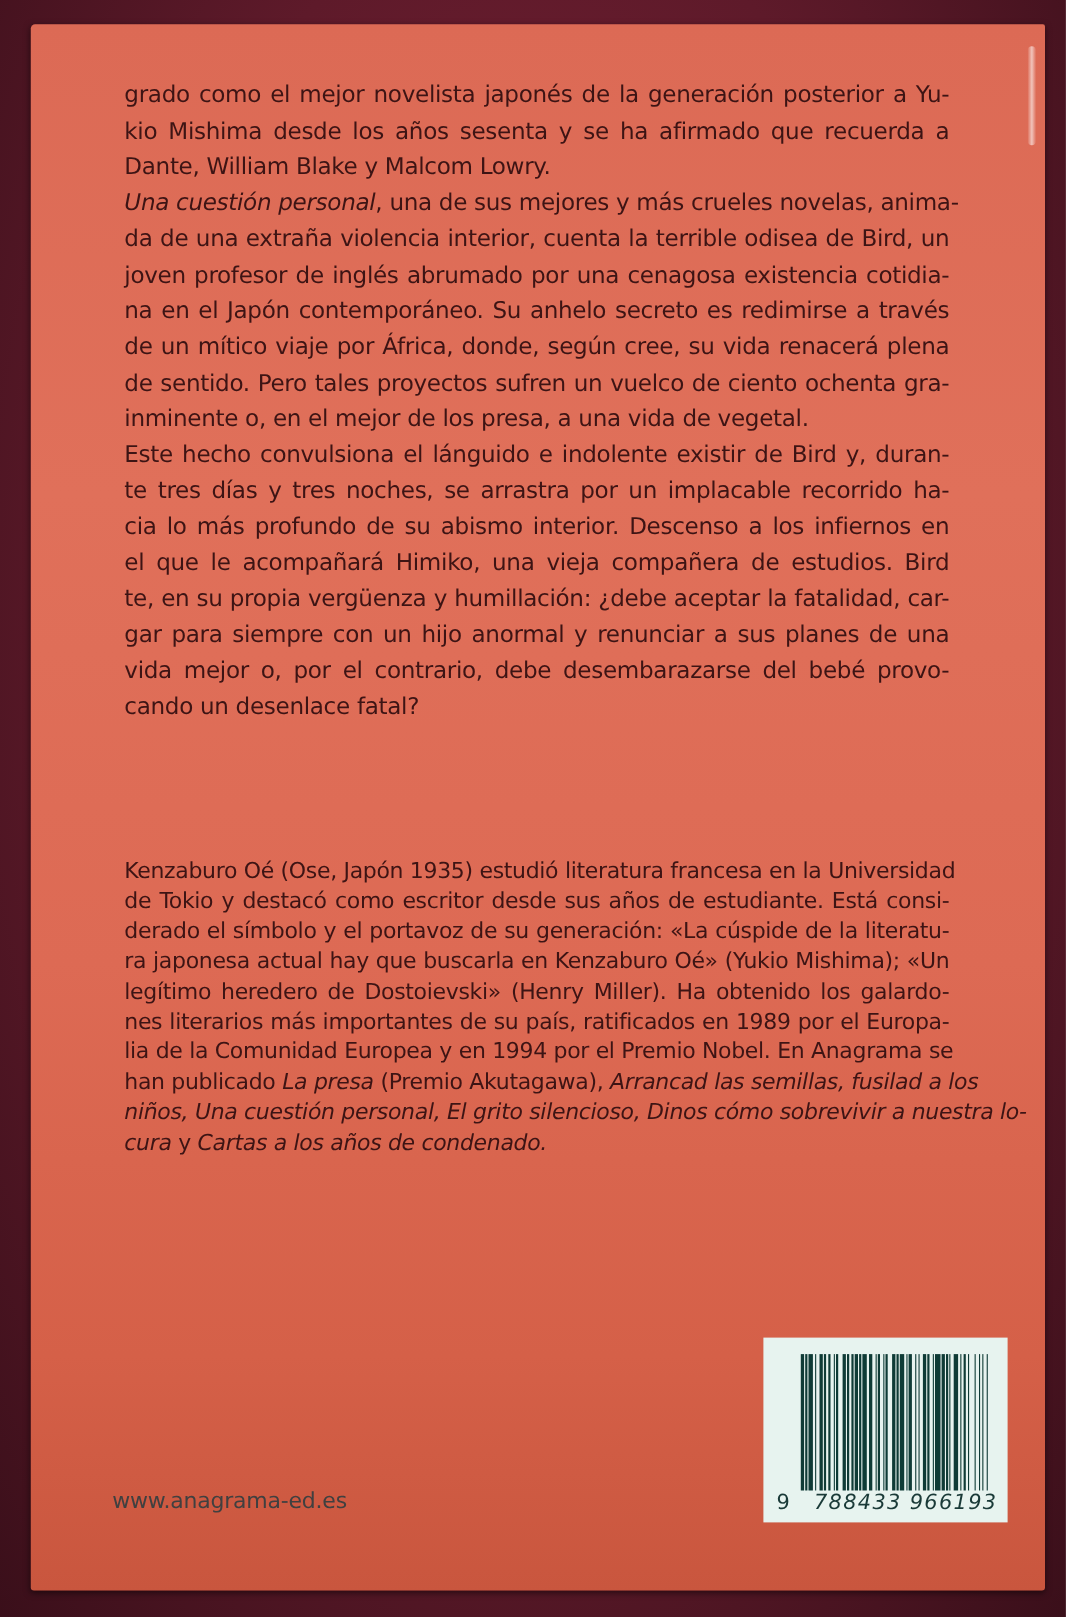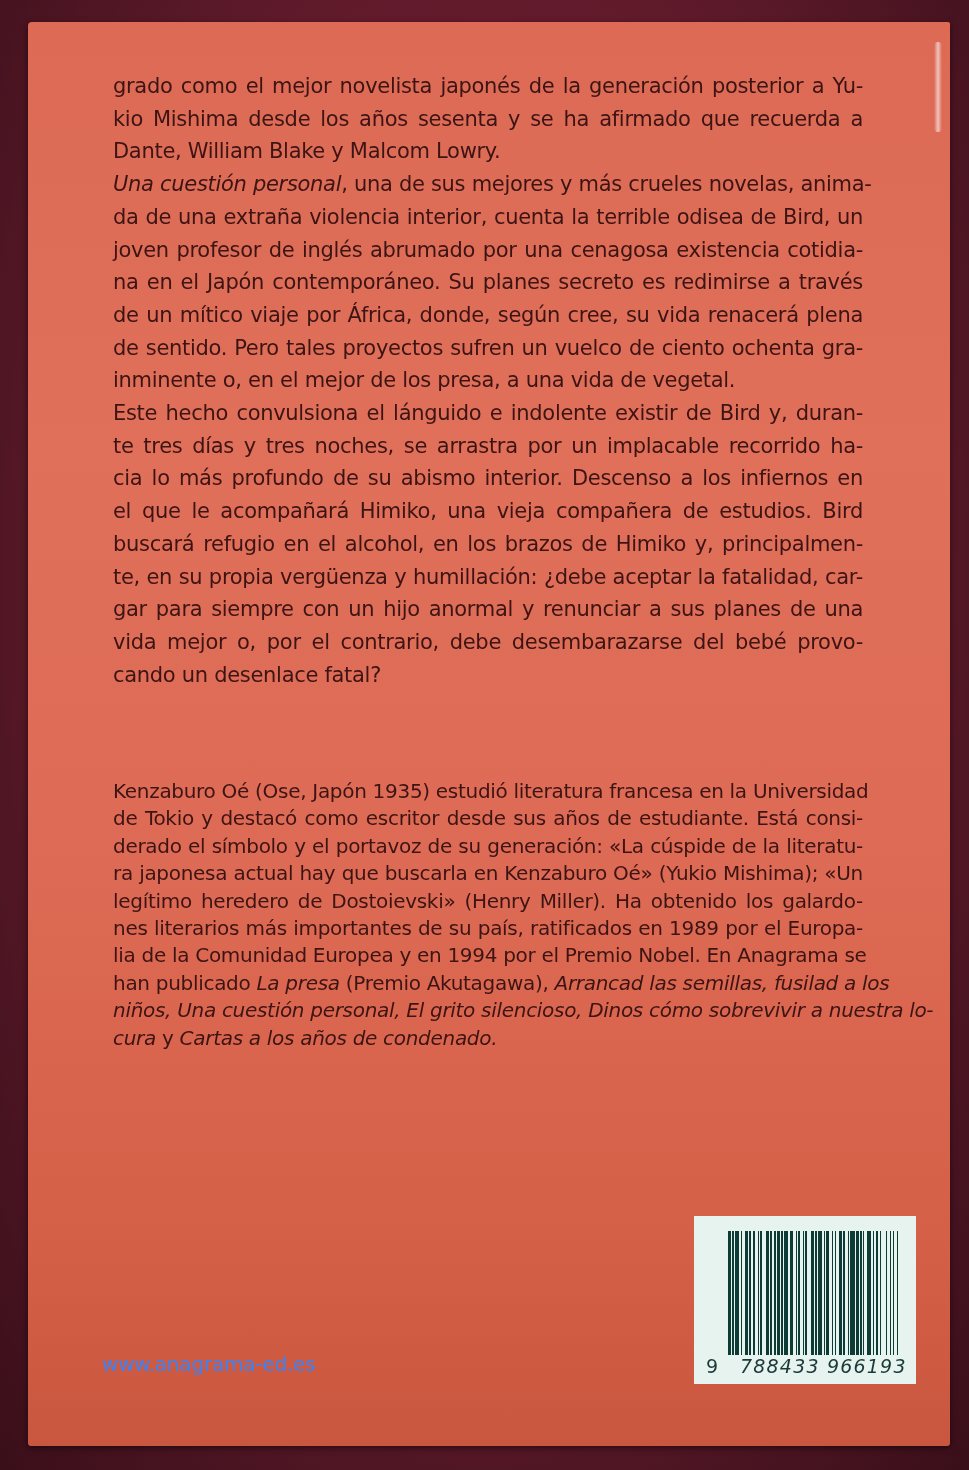--- a/index.html
+++ b/index.html
@@ -29,21 +29,21 @@
       hyphens: manual;
       letter-spacing: -0.3px;
     }
     .blurb { top: 70px; }
     .bio { top: 778px; font-size: 20px; line-height: 27.4px; }
     .text-block .line { display: block; text-align: justify; text-align-last: justify; white-space: nowrap; }
     .text-block .line.last { text-align-last: left; }
     em { font-style: italic; }
     .url {
       position: absolute; left: 102px; top: 1352px;
-      color: #3b82f6; font-size: 20px; letter-spacing: -0.2px;
+      color: #404040; font-size: 20px; letter-spacing: -0.2px;
     }
     .barcode-box {
       position: absolute; left: 694px; top: 1216px; width: 222px; height: 168px;
       background: #e7f3ef;
     }
     .bars {
       position: absolute; left: 34px; top: 15px; width: 172px; height: 124px;
       display: flex; align-items: stretch;
     }
     .bar { height: 100%; }
@@ -61,29 +61,28 @@
 <div class="cover">
 </div>
 
 <div class="text-block blurb">
   <span class="line">grado como el mejor novelista japonés de la generación posterior a Yu-</span>
   <span class="line">kio Mishima desde los años sesenta y se ha afirmado que recuerda a</span>
   <span class="line last">Dante, William Blake y Malcom Lowry.</span>
   <span class="line"><em>Una cuestión personal</em><span>, una de sus mejores y más crueles novelas, anima-</span></span>
   <span class="line">da de una extraña violencia interior, cuenta la terrible odisea de Bird, un</span>
   <span class="line">joven profesor de inglés abrumado por una cenagosa existencia cotidia-</span>
-  <span class="line">na en el Japón contemporáneo. Su planes secreto es redimirse a través</span>
+  <span class="line">na en el Japón contemporáneo. Su anhelo secreto es redimirse a través</span>
   <span class="line">de un mítico viaje por África, donde, según cree, su vida renacerá plena</span>
   <span class="line">de sentido. Pero tales proyectos sufren un vuelco de ciento ochenta gra-</span>
   <span class="line last">inminente o, en el mejor de los presa, a una vida de vegetal.</span>
   <span class="line">Este hecho convulsiona el lánguido e indolente existir de Bird y, duran-</span>
   <span class="line">te tres días y tres noches, se arrastra por un implacable recorrido ha-</span>
   <span class="line">cia lo más profundo de su abismo interior. Descenso a los infiernos en</span>
   <span class="line">el que le acompañará Himiko, una vieja compañera de estudios. Bird</span>
-  <span class="line">buscará refugio en el alcohol, en los brazos de Himiko y, principalmen-</span>
   <span class="line">te, en su propia vergüenza y humillación: ¿debe aceptar la fatalidad, car-</span>
   <span class="line">gar para siempre con un hijo anormal y renunciar a sus planes de una</span>
   <span class="line">vida mejor o, por el contrario, debe desembarazarse del bebé provo-</span>
   <span class="line last">cando un desenlace fatal?</span>
 </div>
 
 <div class="text-block bio">
   <span class="line">Kenzaburo Oé (Ose, Japón 1935) estudió literatura francesa en la Universidad</span>
   <span class="line">de Tokio y destacó como escritor desde sus años de estudiante. Está consi-</span>
   <span class="line">derado el símbolo y el portavoz de su generación: «La cúspide de la literatu-</span>

